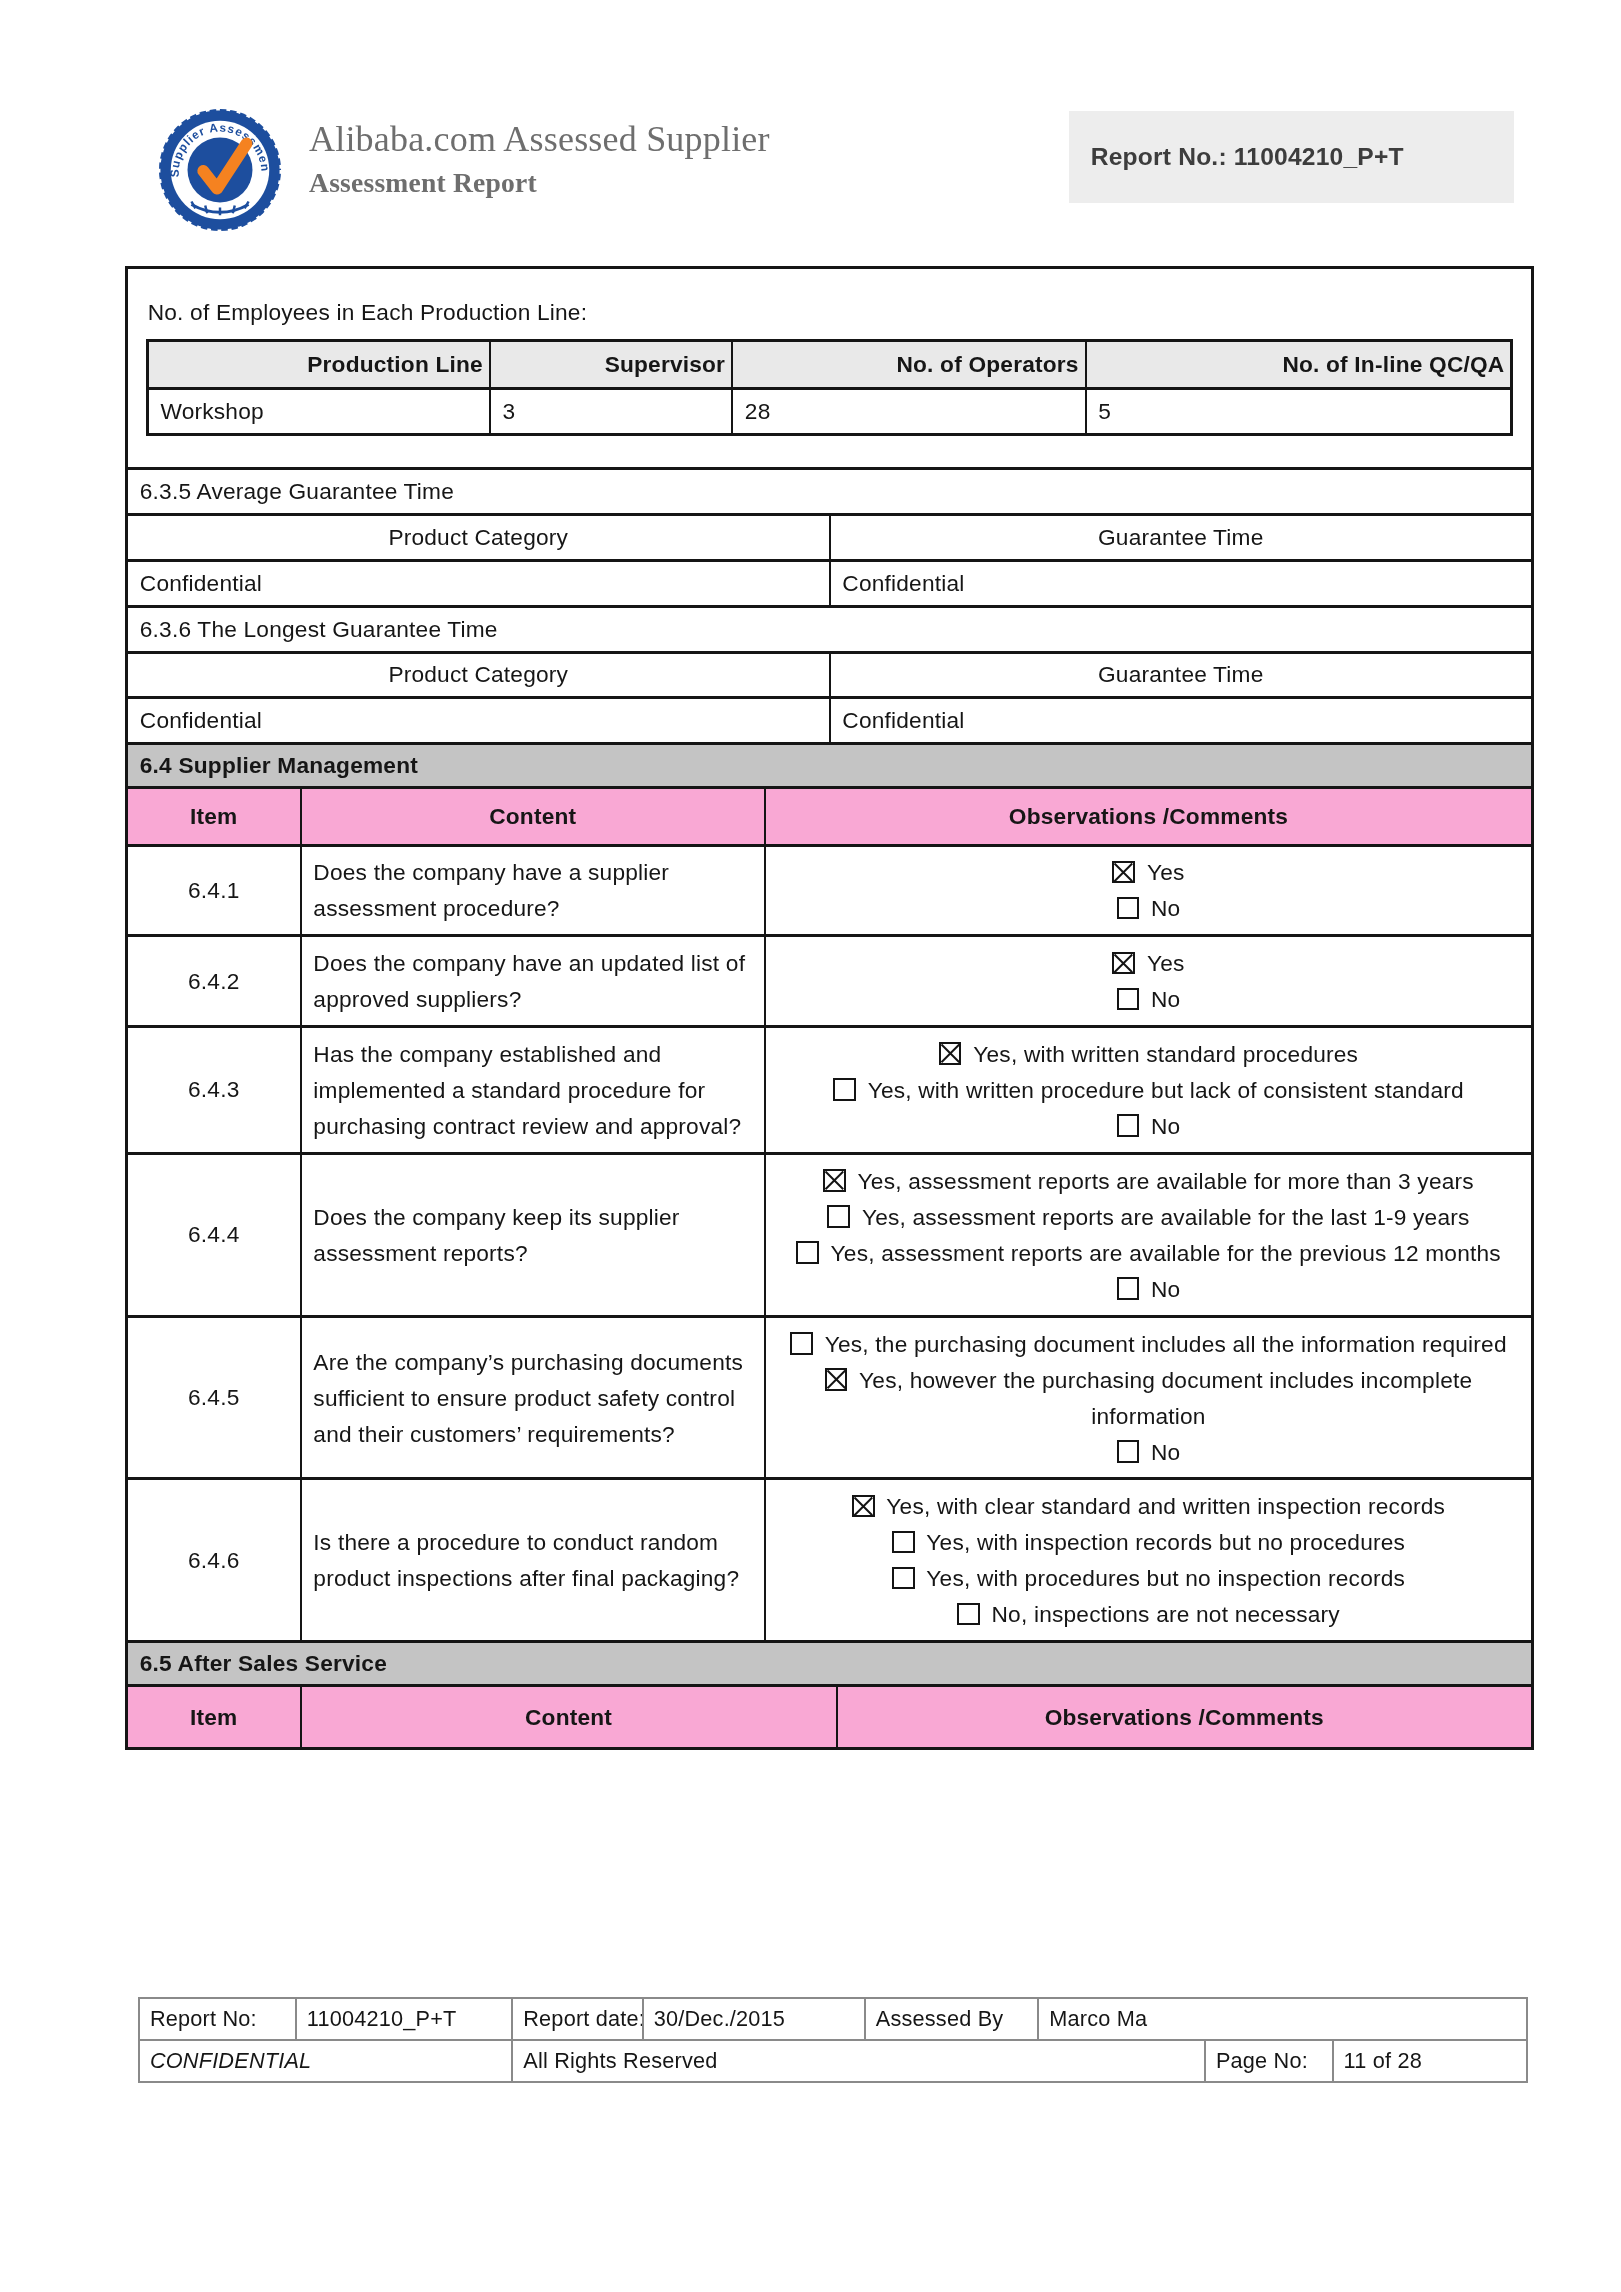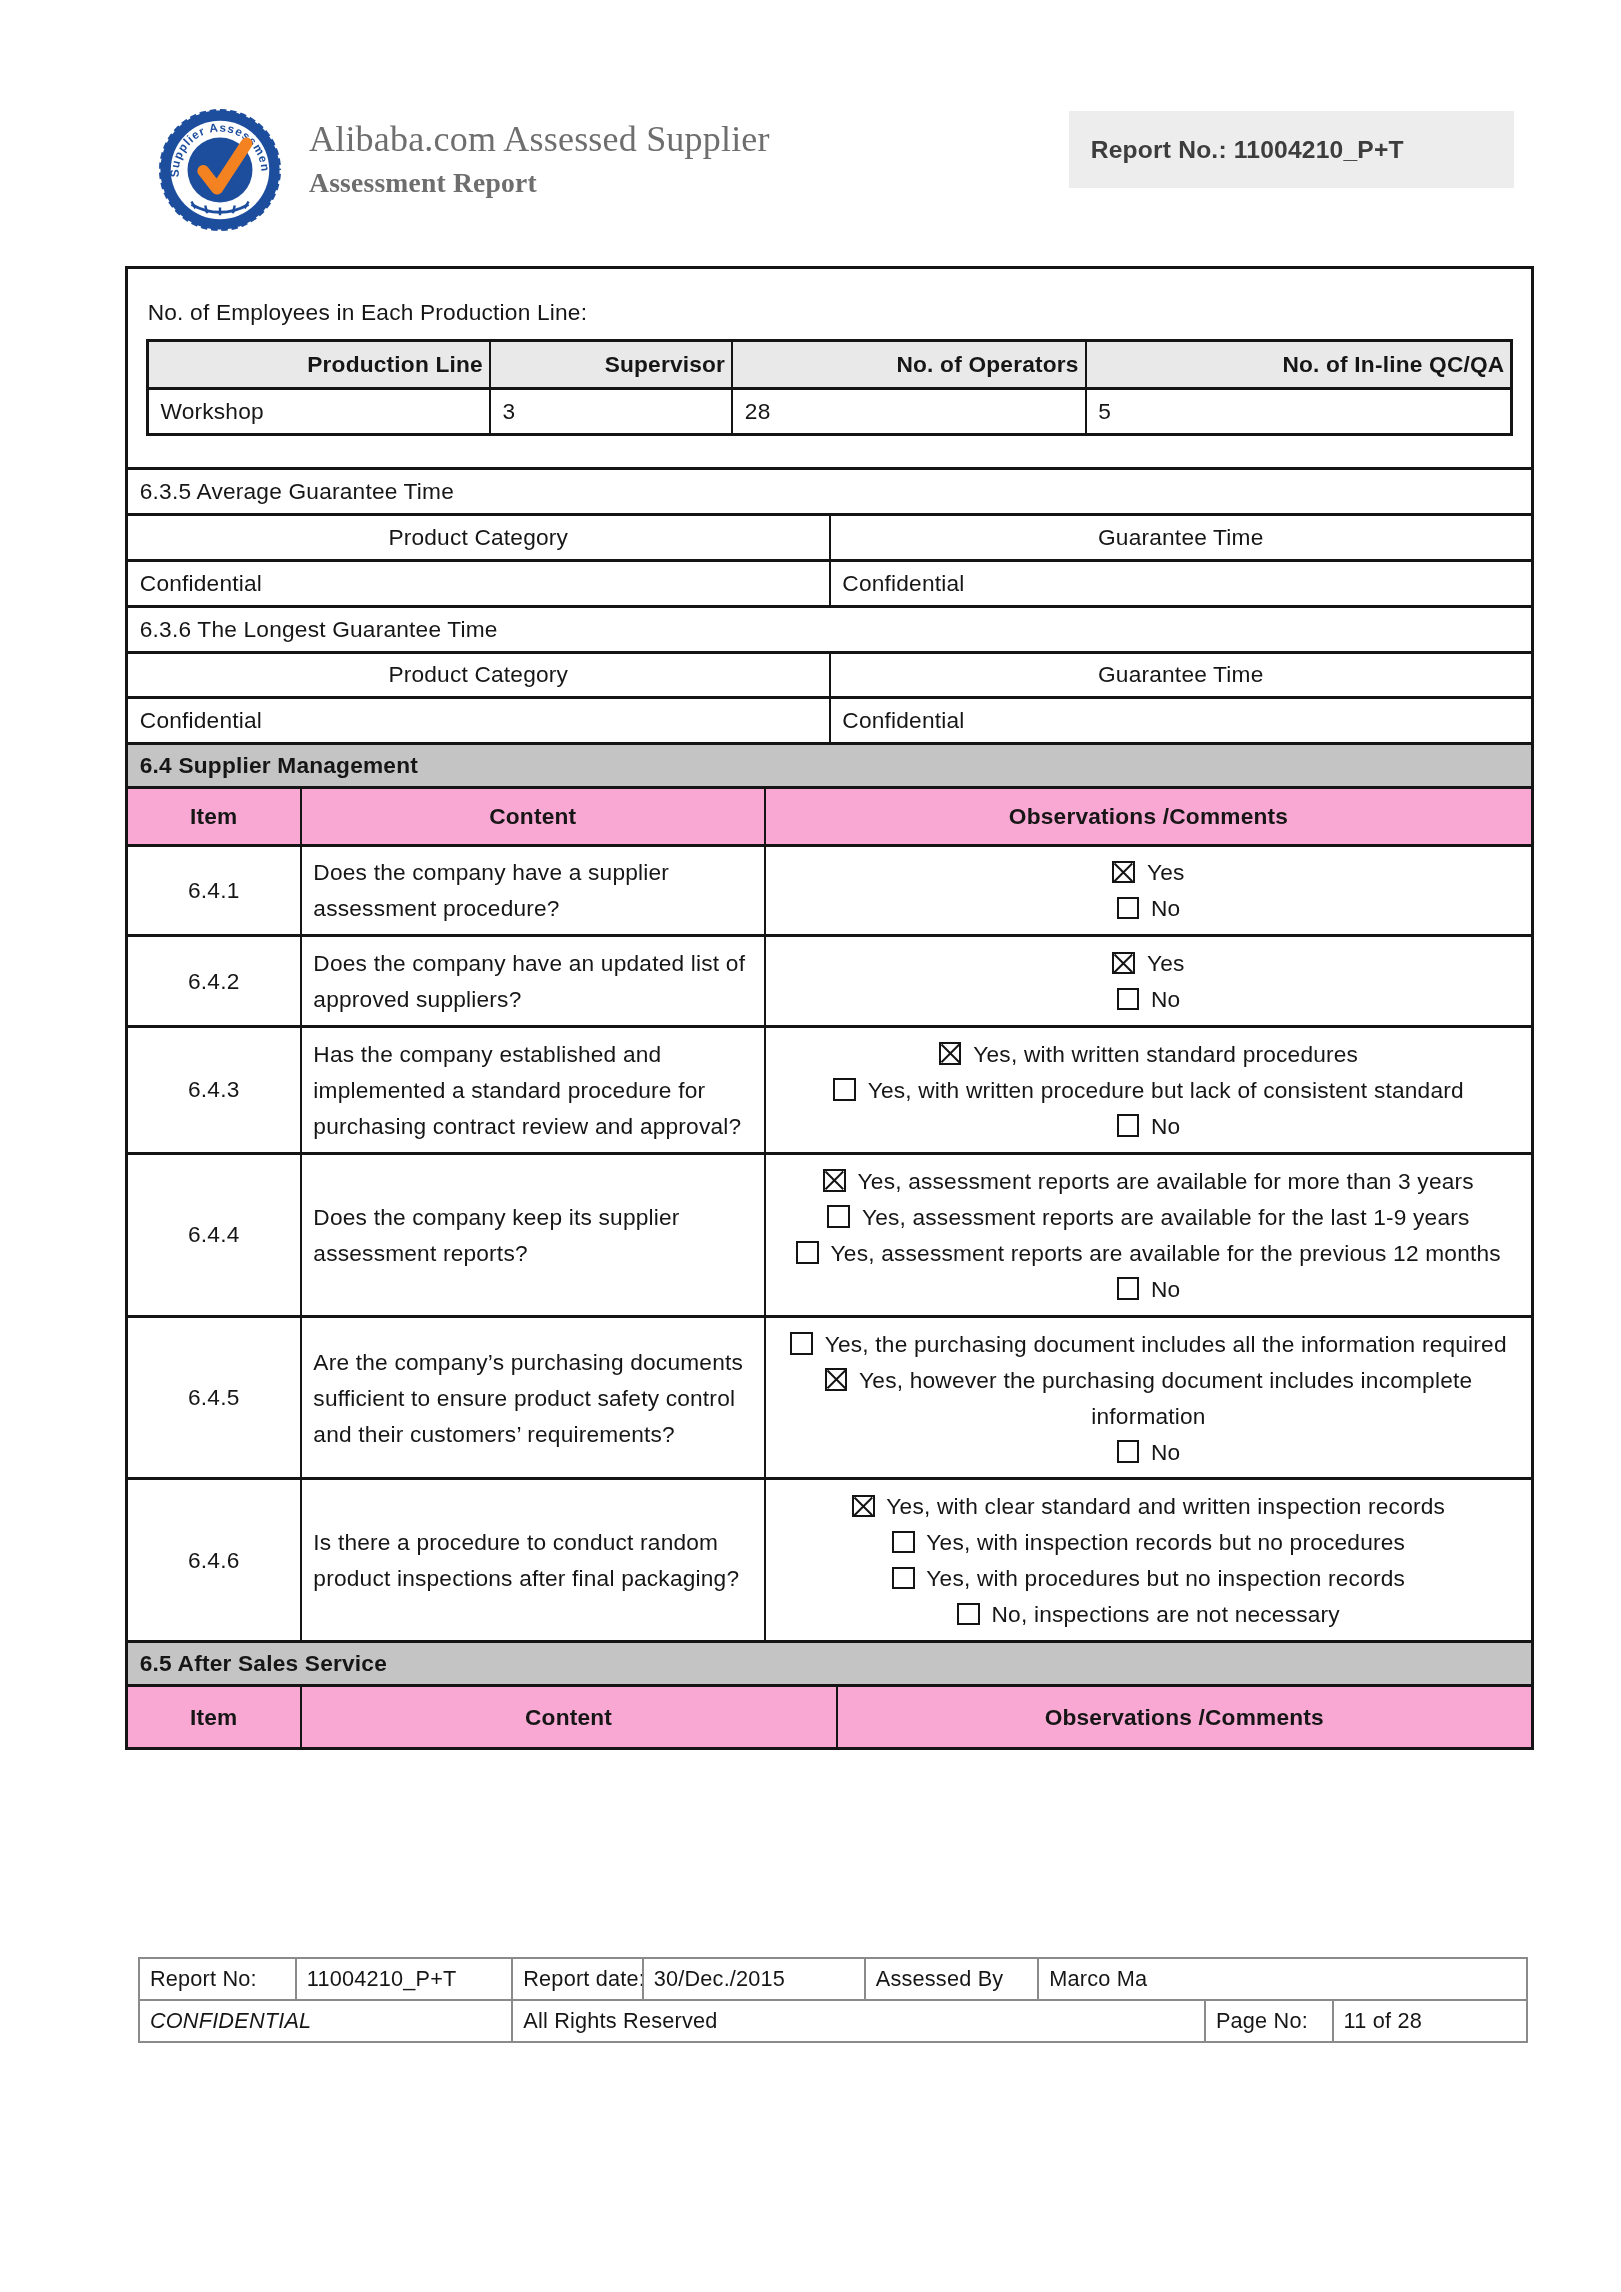--- a/index.html
+++ b/index.html
@@ -5,21 +5,21 @@
   html,body{margin:0;padding:0;background:#ffffff;}
   .page{position:relative;width:1621px;height:2292px;background:#ffffff;
         font-family:"Liberation Sans",sans-serif;color:#161616;overflow:hidden;
         letter-spacing:0.2px;}
 
   
   .logo{position:absolute;left:156px;top:106px;width:128px;height:128px;}
   .titles{position:absolute;left:309px;top:120px;}
   .title1{font-family:"Liberation Serif",serif;font-size:36px;color:#6e6e6e;line-height:1.1;}
   .title2{font-family:"Liberation Serif",serif;font-size:27.6px;font-weight:bold;color:#6e6e6e;margin-top:7.9px;}
-  .report-box{position:absolute;left:1069px;top:111px;width:445px;height:77px;background:#ededed;
+  .report-box{position:absolute;left:1069px;top:111px;width:445px;height:92px;background:#ededed;
               display:flex;align-items:center;box-sizing:border-box;padding-left:21.7px;}
   .report-box span{font-size:24.6px;font-weight:bold;color:#3d3d3d;}
 
   
   .main-box{position:absolute;left:125px;top:266px;width:1409px;box-sizing:border-box;
             border:3px solid #151515;background:#fff;}
   .emp-area{padding:29.6px 17.7px 31.5px;}
   .emp-caption{font-size:22.7px;margin:0 2px 13.8px;}
   table.emp{width:100%;border-collapse:collapse;border:3px solid #151515;}
   table.emp th{background:#e9e9e9;font-weight:bold;font-size:22.7px;text-align:right;
@@ -42,21 +42,21 @@
   table.as th{padding:16.7px 5.9px;}
   td.item-cell{text-align:center;vertical-align:middle;}
   td.content-cell{vertical-align:middle;line-height:36px;padding:9.9px 89px 9.9px 13.8px;}
   td.obs-cell{vertical-align:middle;line-height:36px;padding:8.9px 13.8px;text-align:center;}
   .opt{line-height:36px;}
   .cb{display:inline-block;width:18.7px;height:18.7px;border:2px solid #141414;margin-right:11.8px;
       vertical-align:-3px;position:relative;background:#fff;}
   .cb svg{position:absolute;left:-1px;top:-1px;}
 
   
-  .footer{position:absolute;left:138px;top:1957px;width:1390px;}
+  .footer{position:absolute;left:138px;top:1997px;width:1390px;}
   table.ft{border-collapse:collapse;width:100%;table-layout:fixed;}
   table.ft td{border:2px solid #8a8a8a;font-size:21.7px;padding:6.9px 9.9px;color:#161616;
               white-space:nowrap;overflow:hidden;}
   .ft2{margin-top:-2px;}
   .italic{font-style:italic;}
 </style>
 </head>
 <body>
 
 <div class="page">

